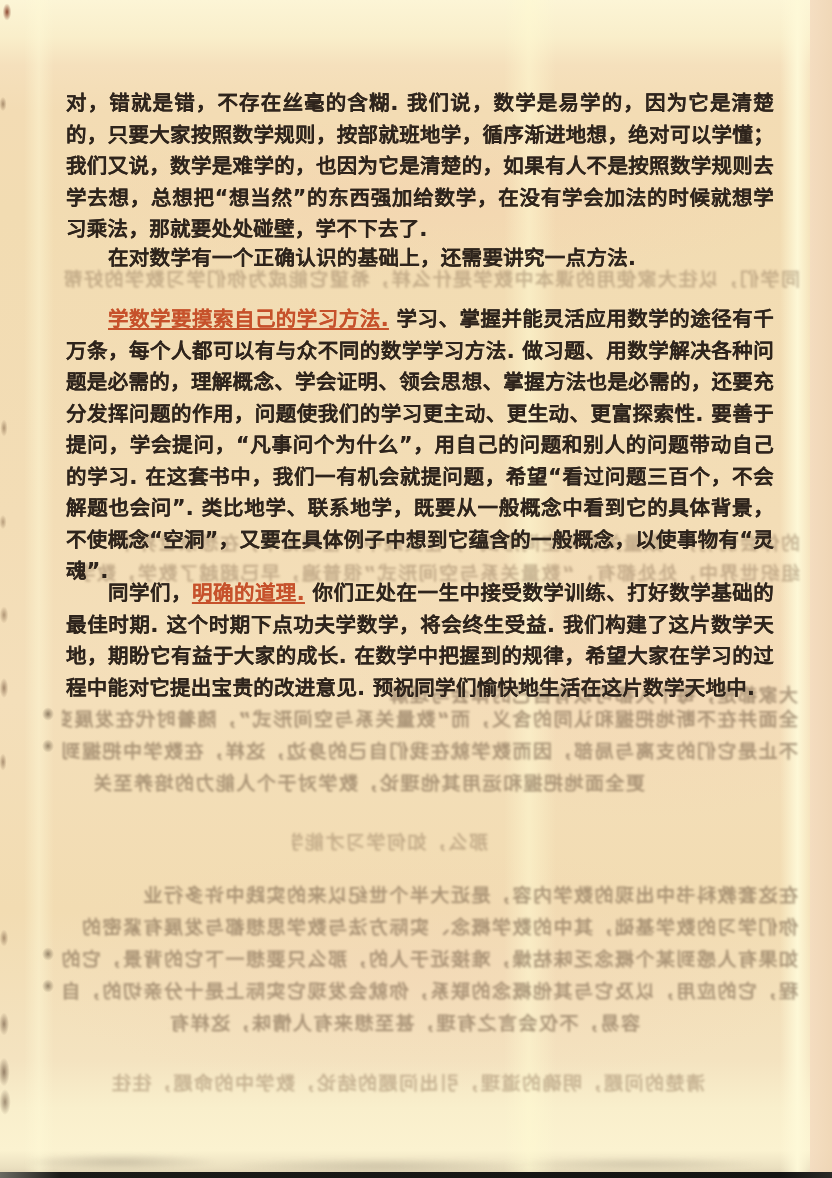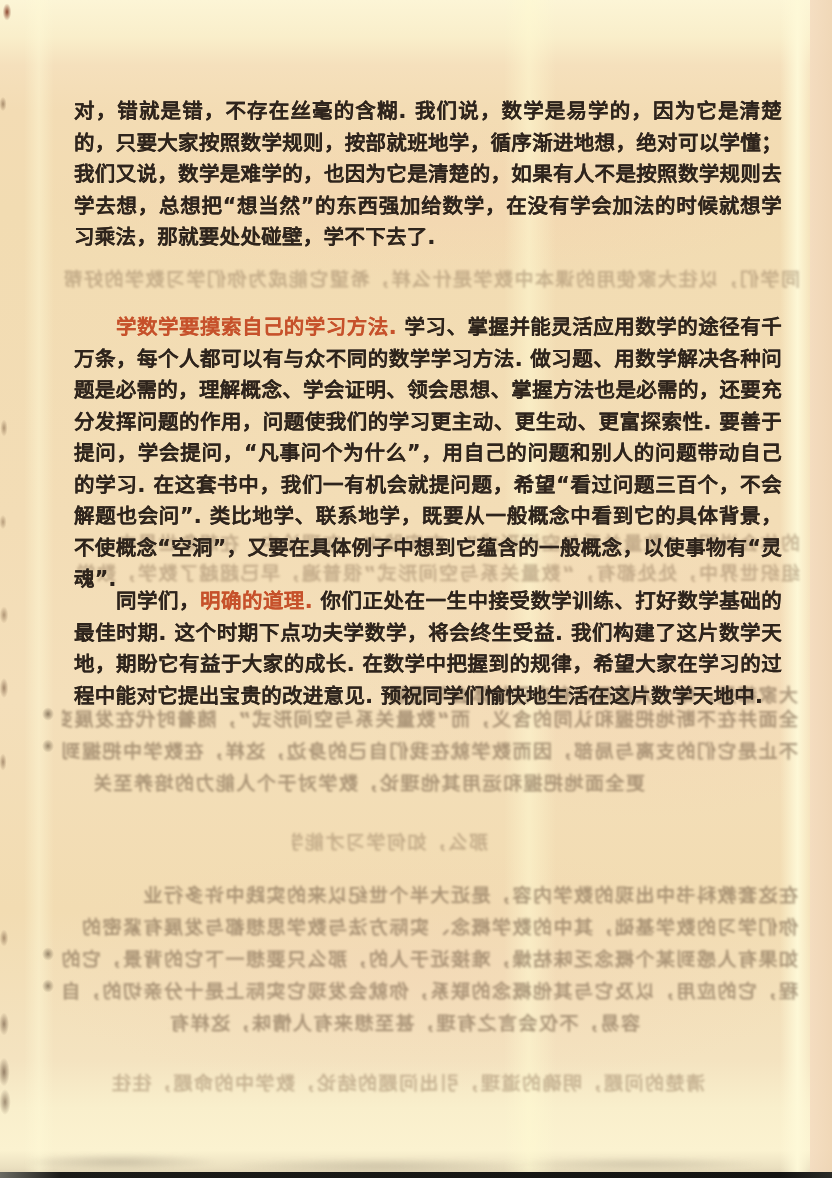--- a/index.html
+++ b/index.html
@@ -48,30 +48,30 @@
       radial-gradient(8px 18px at 5px 1102px,rgba(72,46,28,.5),transparent 72%);}
   .bleed-darkheads{left:38px;top:0;width:22px;height:1178px;filter:blur(.6px);
     background:
       radial-gradient(8px 9px at 10px 714px,rgba(62,44,27,.55),transparent 75%),
       radial-gradient(8px 9px at 10px 746px,rgba(62,44,27,.5),transparent 75%),
       radial-gradient(8px 9px at 10px 954px,rgba(62,44,27,.5),transparent 75%),
       radial-gradient(8px 9px at 10px 986px,rgba(62,44,27,.5),transparent 75%);}
 
   
   .para{
-    position:absolute;left:62px;width:708px;margin:12px;
+    position:absolute;left:62px;width:708px;margin:4px;
     font-size:20.5px;line-height:31.5px;font-weight:bold;
     letter-spacing:.3px;color:#2e241c;text-align:justify;
     text-shadow:0 0 .4px rgba(46,36,28,.85);
   }
   .p1{top:84px;}
   .p2{top:239px;text-indent:42px;}
   .p3{top:300px;text-indent:42px;}
   .p4{top:574px;text-indent:42px;}
-  .red{color:#c6512b;text-shadow:0 0 .4px rgba(198,81,43,.8);}
+  .red{color:#c6512b;text-shadow:0 0 .4px rgba(198,81,43,.8);text-decoration:underline;}
 
   
   .bleed{
     position:absolute;height:24px;overflow:hidden;white-space:nowrap;
     font-size:19px;font-weight:bold;letter-spacing:1.5px;
     color:rgba(120,98,74,.58);transform:scaleX(-1);filter:blur(.8px);
     pointer-events:none;
   }
   .bl-light{color:rgba(148,124,95,.48);}
   .bl0{top:264px;left:62px;width:738px;}
@@ -112,20 +112,21 @@
   <div class="bleed bl-light bl7">那么，如何学习才能学懂？我想首先应当对数学有一个正确的认识</div>
   <div class="bleed bl8">在这套教科书中出现的数学内容，是近大半个世纪以来的实践中许多行业</div>
   <div class="bleed bl9">你们学习的数学基础，其中的数学概念、实际方法与数学思想都与发展有紧密的</div>
   <div class="bleed bl10">如果有人感到某个概念乏味枯燥，难接近于人的，那么只要想一下它的背景，它的来源与过</div>
   <div class="bleed bl11">程，它的应用，以及它与其他概念的联系，你就会发现它实际上是十分亲切的，自然天成的</div>
   <div class="bleed bl12">容易，不仅会言之有理，甚至想来有人情味，这样有助于大家的学习</div>
   <div class="bleed bl-light bl13">清楚的问题，明确的道理，引出问题的结论，数学中的命题，往往是</div>
 
   <p class="para p1">对，错就是错，不存在丝毫的含糊. 我们说，数学是易学的，因为它是清楚的，只要大家按照数学规则，按部就班地学，循序渐进地想，绝对可以学懂；我们又说，数学是难学的，也因为它是清楚的，如果有人不是按照数学规则去学去想，总想把“想当然”的东西强加给数学，在没有学会加法的时候就想学习乘法，那就要处处碰壁，学不下去了.</p>
 
+  <p class="para p2">在对数学有一个正确认识的基础上，还需要讲究一点方法.</p>
 
   <p class="para p3"><span class="red">学数学要摸索自己的学习方法.</span><span> 学习、掌握并能灵活应用数学的途径有千万条，每个人都可以有与众不同的数学学习方法. 做习题、用数学解决各种问题是必需的，理解概念、学会证明、领会思想、掌握方法也是必需的，还要充分发挥问题的作用，问题使我们的学习更主动、更生动、更富探索性. 要善于提问，学会提问，“凡事问个为什么”，用自己的问题和别人的问题带动自己的学习. 在这套书中，我们一有机会就提问题，希望“看过问题三百个，不会解题也会问”. 类比地学、联系地学，既要从一般概念中看到它的具体背景，不使概念“空洞”，又要在具体例子中想到它蕴含的一般概念，以使事物有“灵魂”.</span></p>
 
   <p class="para p4"><span>同学们，</span><span class="red">明确的道理.</span><span> 你们正处在一生中接受数学训练、打好数学基础的最佳时期. 这个时期下点功夫学数学，将会终生受益. 我们构建了这片数学天地，期盼它有益于大家的成长. 在数学中把握到的规律，希望大家在学习的过程中能对它提出宝贵的改进意见. 预祝同学们愉快地生活在这片数学天地中.</span></p>
 
   <div class="layer edge-marks"></div>
   <div class="layer bleed-darkheads"></div>
   <div class="layer bottom-smudge"></div>
   <div class="layer bottom-black"></div>
 

